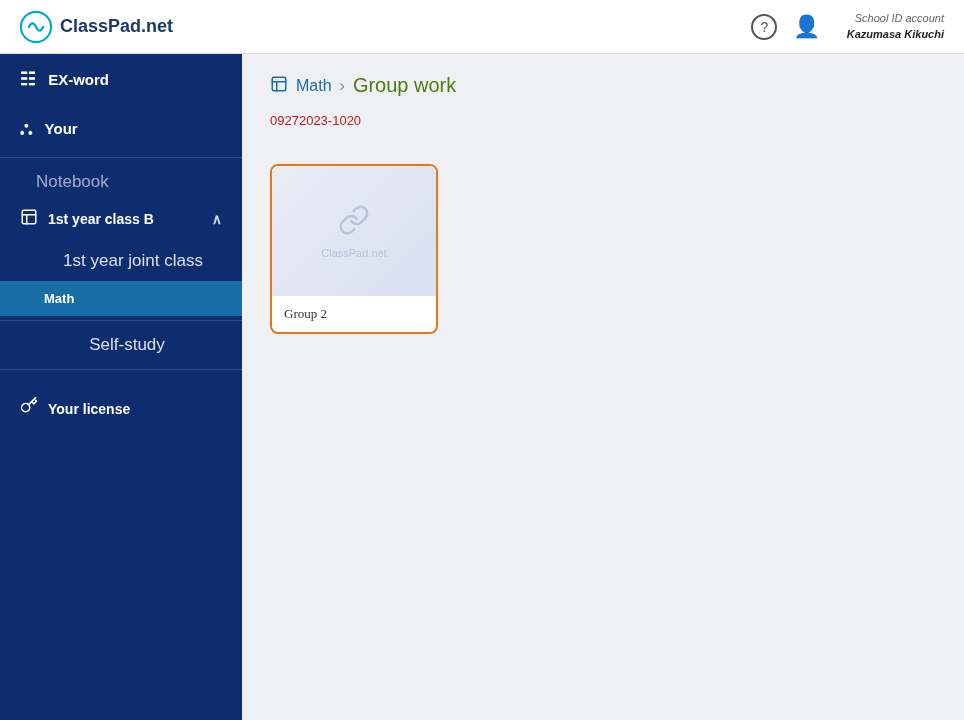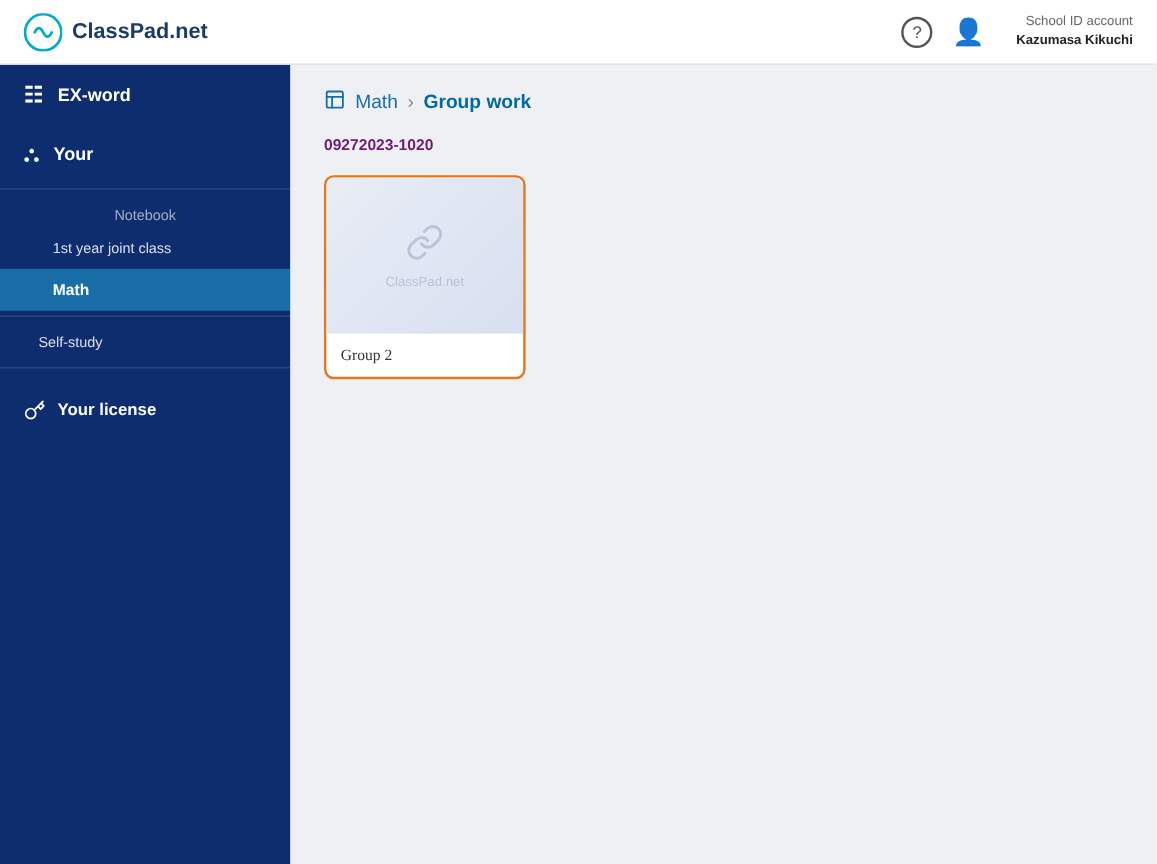--- a/index.html
+++ b/index.html
@@ -55,20 +55,21 @@
     }
     .user-icon {
       font-size: 22px;
       color: #555;
     }
     .user-info {
       font-size: 11px;
       color: #333;
       line-height: 1.4;
       text-align: right;
+      font-style: italic;
     }
     .user-info .account-type {
       color: #666;
     }
     .user-info .user-name {
       font-weight: 600;
       color: #222;
       padding-left: 18px;
     }
 
@@ -102,57 +103,57 @@
     .sidebar-nav-icon {
       font-size: 18px;
     }
     .sidebar-divider {
       height: 1px;
       background: rgba(255,255,255,0.15);
       margin: 4px 0;
     }
     .sidebar-section-label {
       padding: 10px 36px 4px;
-      font-size: 12px;
+      font-size: 17px;
       color: rgba(255,255,255,0.6);
       font-weight: 400;
-      text-align: center;
     }
     .sidebar-notebook-item {
       display: flex;
       align-items: center;
       justify-content: space-between;
       padding: 12px 20px;
       font-size: 14px;
       font-weight: 600;
       color: #fff;
       cursor: pointer;
     }
     .sidebar-notebook-item .left {
       display: flex;
       align-items: center;
       gap: 10px;
     }
     .sidebar-sub-item {
       padding: 10px 20px 10px 44px;
-      font-size: 12px;
+      font-size: 17px;
       color: rgba(255,255,255,0.85);
       cursor: pointer;
+      text-align: center;
     }
     .sidebar-active-item {
       background: #1a6ea8;
       padding: 10px 20px 10px 44px;
       font-size: 13px;
       color: #fff;
       font-weight: 600;
       cursor: pointer;
     }
     .sidebar-license-item {
       display: flex;
-      align-items: flex-start;
+      align-items: flex-end;
       gap: 10px;
       padding: 14px 20px;
       font-size: 14px;
       font-weight: 600;
       color: #fff;
       cursor: pointer;
       margin-top: 8px;
     }
 
     
@@ -178,29 +179,28 @@
       cursor: pointer;
     }
     .breadcrumb-icon {
       font-size: 16px;
     }
     .breadcrumb-separator {
       color: #888;
       font-size: 16px;
     }
     .breadcrumb-current {
-      font-size: 16px;
-      color: #0369a1;
-      font-weight: 700;
+      font-size: 20px;
+      color: #4d7c0f;
+      font-weight: 400;
     }
     .subtitle {
       font-size: 13px;
-      color: #701a75;
-      margin-bottom: 18px;
-      font-weight: bold;
+      color: #b91c1c;
+      margin-bottom: 36px;
     }
 
     
     .cards-area {
       display: flex;
       flex-wrap: wrap;
       gap: 16px;
     }
     .card {
       width: 168px;
@@ -285,20 +285,32 @@
 
     <div class="sidebar-nav-item">
       <span class="sidebar-nav-icon">⛬</span>
       <span>Your</span>
     </div>
 
     <div class="sidebar-divider"></div>
 
     <div class="sidebar-section-label">Notebook</div>
 
+    <div class="sidebar-notebook-item">
+      <div class="left">
+        <span>
+          <svg width="18" height="18" viewBox="0 0 24 24" fill="none" stroke="white" stroke-width="2" stroke-linecap="round" stroke-linejoin="round">
+            <rect x="3" y="3" width="18" height="18" rx="2"></rect>
+            <path d="M3 9h18M9 21V9"></path>
+          </svg>
+        </span>
+        <span>1st year class B</span>
+      </div>
+      <span class="chevron-up"></span>
+    </div>
 
     <div class="sidebar-sub-item">
       <span>1st year joint class</span>
     </div>
 
     <div class="sidebar-active-item">
       <span>Math</span>
     </div>
 
     <div class="sidebar-divider"></div>

